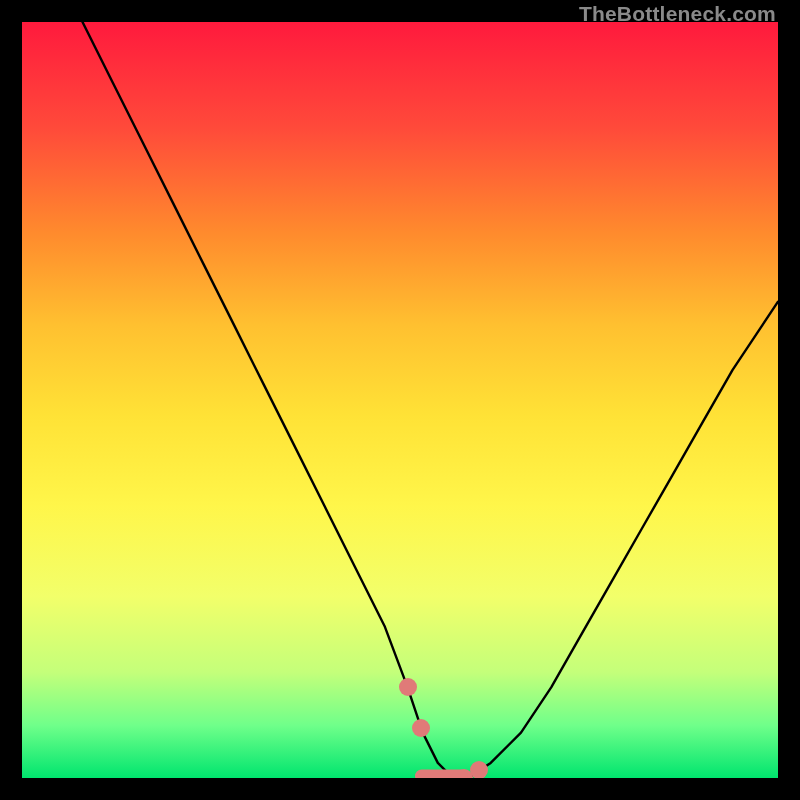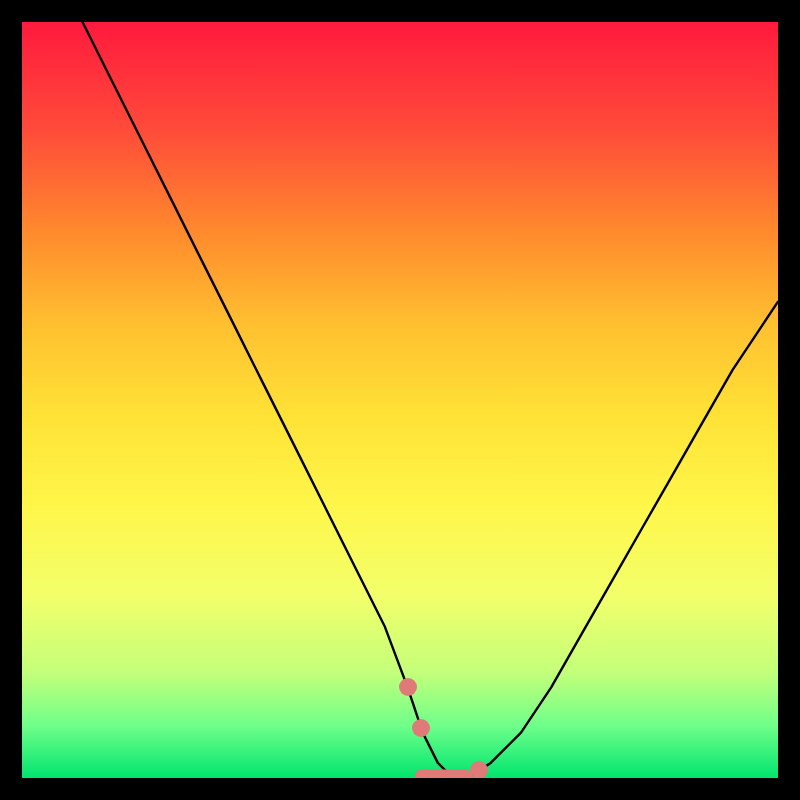--- a/index.html
+++ b/index.html
@@ -61,20 +61,21 @@
     position: absolute;
     height: 13px;
     border-radius: 7px;
     transform: translate(0, -50%);
   }
 </style>
 </head>
 <body>
 
 <div class="frame">
+  <div class="watermark">TheBottleneck.com</div>
   <div class="plot">
     <div class="gradient" id="grad" style="background: linear-gradient(rgb(255, 26, 61) 0%, rgb(255, 74, 58) 14%, rgb(255, 139, 45) 28%, rgb(255, 192, 48) 40%, rgb(255, 226, 54) 52%, rgb(255, 246, 74) 64%, rgb(242, 255, 106) 76%, rgb(196, 255, 122) 86%, rgb(112, 255, 138) 93%, rgb(0, 229, 110) 100%);"></div>
     <svg class="curve" id="curve-svg" viewBox="0 0 756 756" preserveAspectRatio="none">
         <path d="M60.5 0.0 L90.7 60.5 L121.0 121.0 L151.2 181.4 L181.4 241.9 L211.7 302.4 L241.9 362.9 L272.2 423.4 L302.4 483.8 L332.6 544.3 L362.9 604.8 L385.6 665.3 L400.7 710.6 L415.8 740.9 L430.9 756.0 L446.0 756.0 L468.7 740.9 L499.0 710.6 L529.2 665.3 L559.4 612.4 L589.7 559.4 L619.9 506.5 L650.2 453.6 L680.4 400.7 L710.6 347.8 L740.9 302.4 L756.0 279.7" fill="none" stroke="#000000" stroke-width="2.4" stroke-linecap="round" stroke-linejoin="round"></path>
       </svg>
     <div id="markers">
         <div class="dot" style="background: rgb(224, 122, 120); left: 385.56px; top: 665.28px;"></div>
         <div class="dot" style="background: rgb(224, 122, 120); left: 399.168px; top: 706.104px;"></div>
         <div class="dot" style="background: rgb(224, 122, 120); left: 442.26px; top: 756px;"></div>
         <div class="dot" style="background: rgb(224, 122, 120); left: 457.38px; top: 748.44px;"></div>

